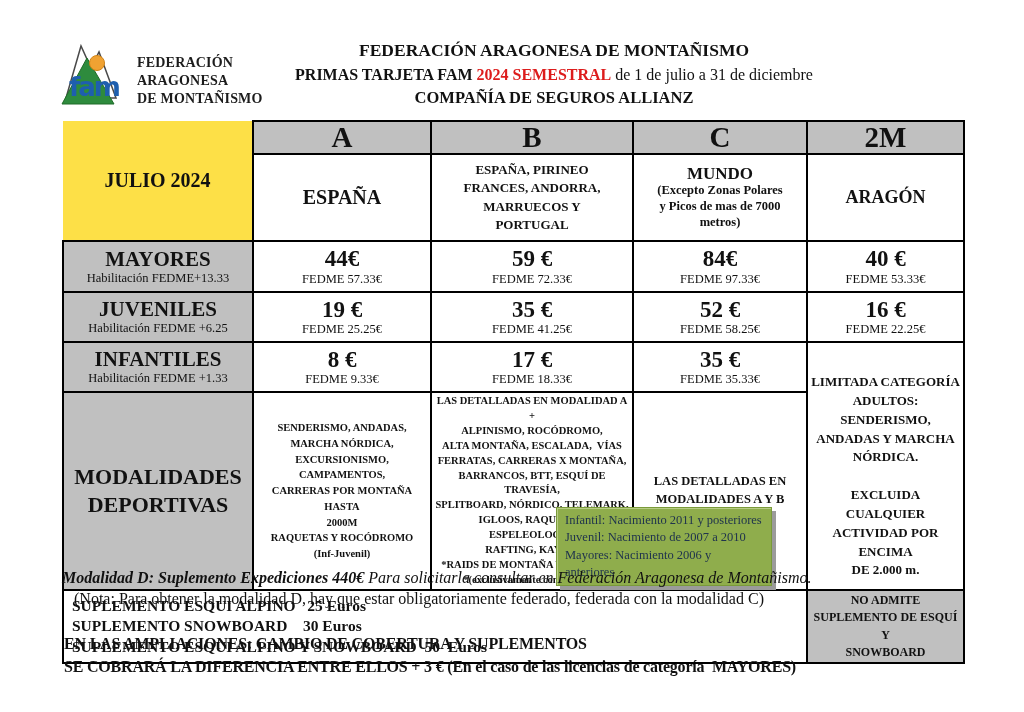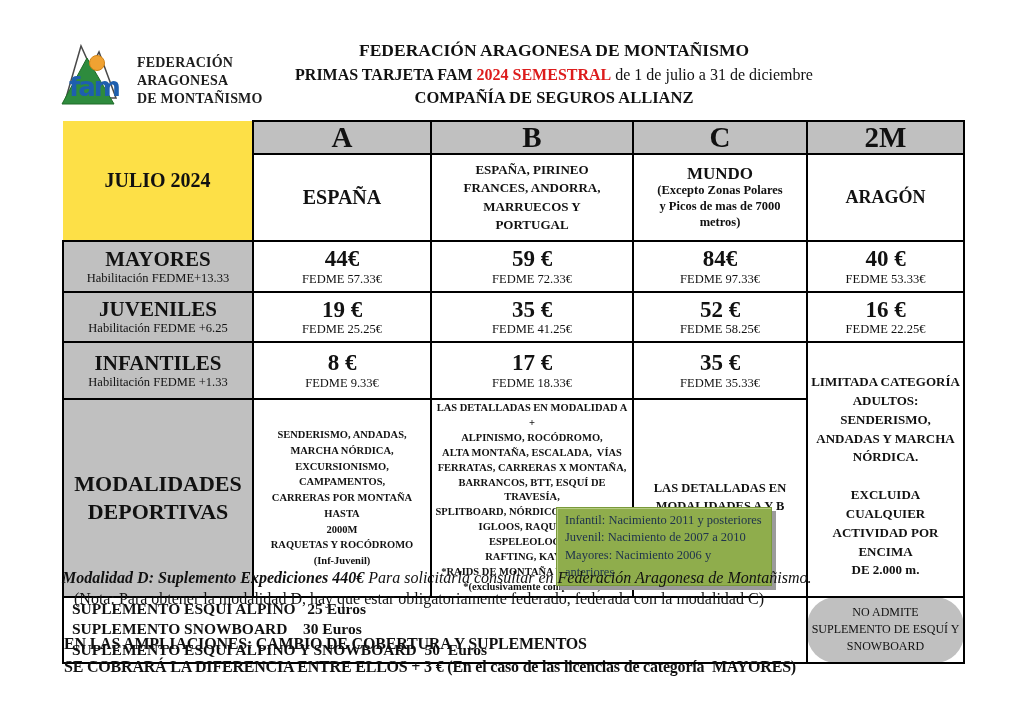--- a/index.html
+++ b/index.html
@@ -35,21 +35,21 @@
   .cov-2m { font-weight:bold; font-size:18px;margin-left:46px; }
   .cat-label { font-weight:bold; font-size:21px; line-height:1.1; }
   .cat-sub { font-size:12.5px; line-height:1.15; }
   .price-main { font-weight:bold; font-size:23px; line-height:1.15; }
   .price-fedme { font-size:12.5px; line-height:1.1; }
   .mod-label { font-weight:bold; font-size:22px; line-height:1.25; }
   .mod-a { font-weight:bold; font-size:10.5px; line-height:1.5;margin-top:8px; }
   .mod-b { font-weight:bold; font-size:10.5px; line-height:1.42; }
   .mod-c { font-weight:bold; font-size:12.5px; line-height:1.4; }
   .limitada { font-weight:bold; font-size:13px; line-height:1.45; padding-top:30px !important; vertical-align:top !important; }
-  .no-admite { font-weight:normal; font-size:12px; line-height:1.45;border-radius:29px; }
+  .no-admite { font-weight:bold; font-size:12px; line-height:1.45; }
   .suplementos { font-weight:bold; font-size:15.5px; line-height:1.33; text-align:left !important; padding-left:8px !important; vertical-align:middle; }
 
   
   .age-box {
     position:absolute; left:556px; top:507px; width:216px;
     background:#8fad4c; border:1px solid #7a9a3a;
     box-shadow:4px 4px 0 #9b9b9b, inset 1px 1px 0 #b7cd84;
     color:#20344d; font-size:12.5px; line-height:1.38; padding:4px 8px;
   }
 
@@ -152,21 +152,21 @@
         <td>
             <div class="price-main">52 €</div>
             <div class="price-fedme">FEDME  58.25€</div>
           </td>
         <td>
             <div class="price-main">16 €</div>
             <div class="price-fedme">FEDME 22.25€</div>
           </td>
       </tr>
 
-      <tr style="height:57px">
+      <tr style="height:50px">
         <td class="gray">
           <div class="cat-label">INFANTILES</div>
           <div class="cat-sub">Habilitación  FEDME +1.33</div>
         </td>
         <td>
             <div class="price-main">8 €</div>
             <div class="price-fedme">FEDME 9.33€</div>
           </td>
         <td>
             <div class="price-main">17 €</div>

